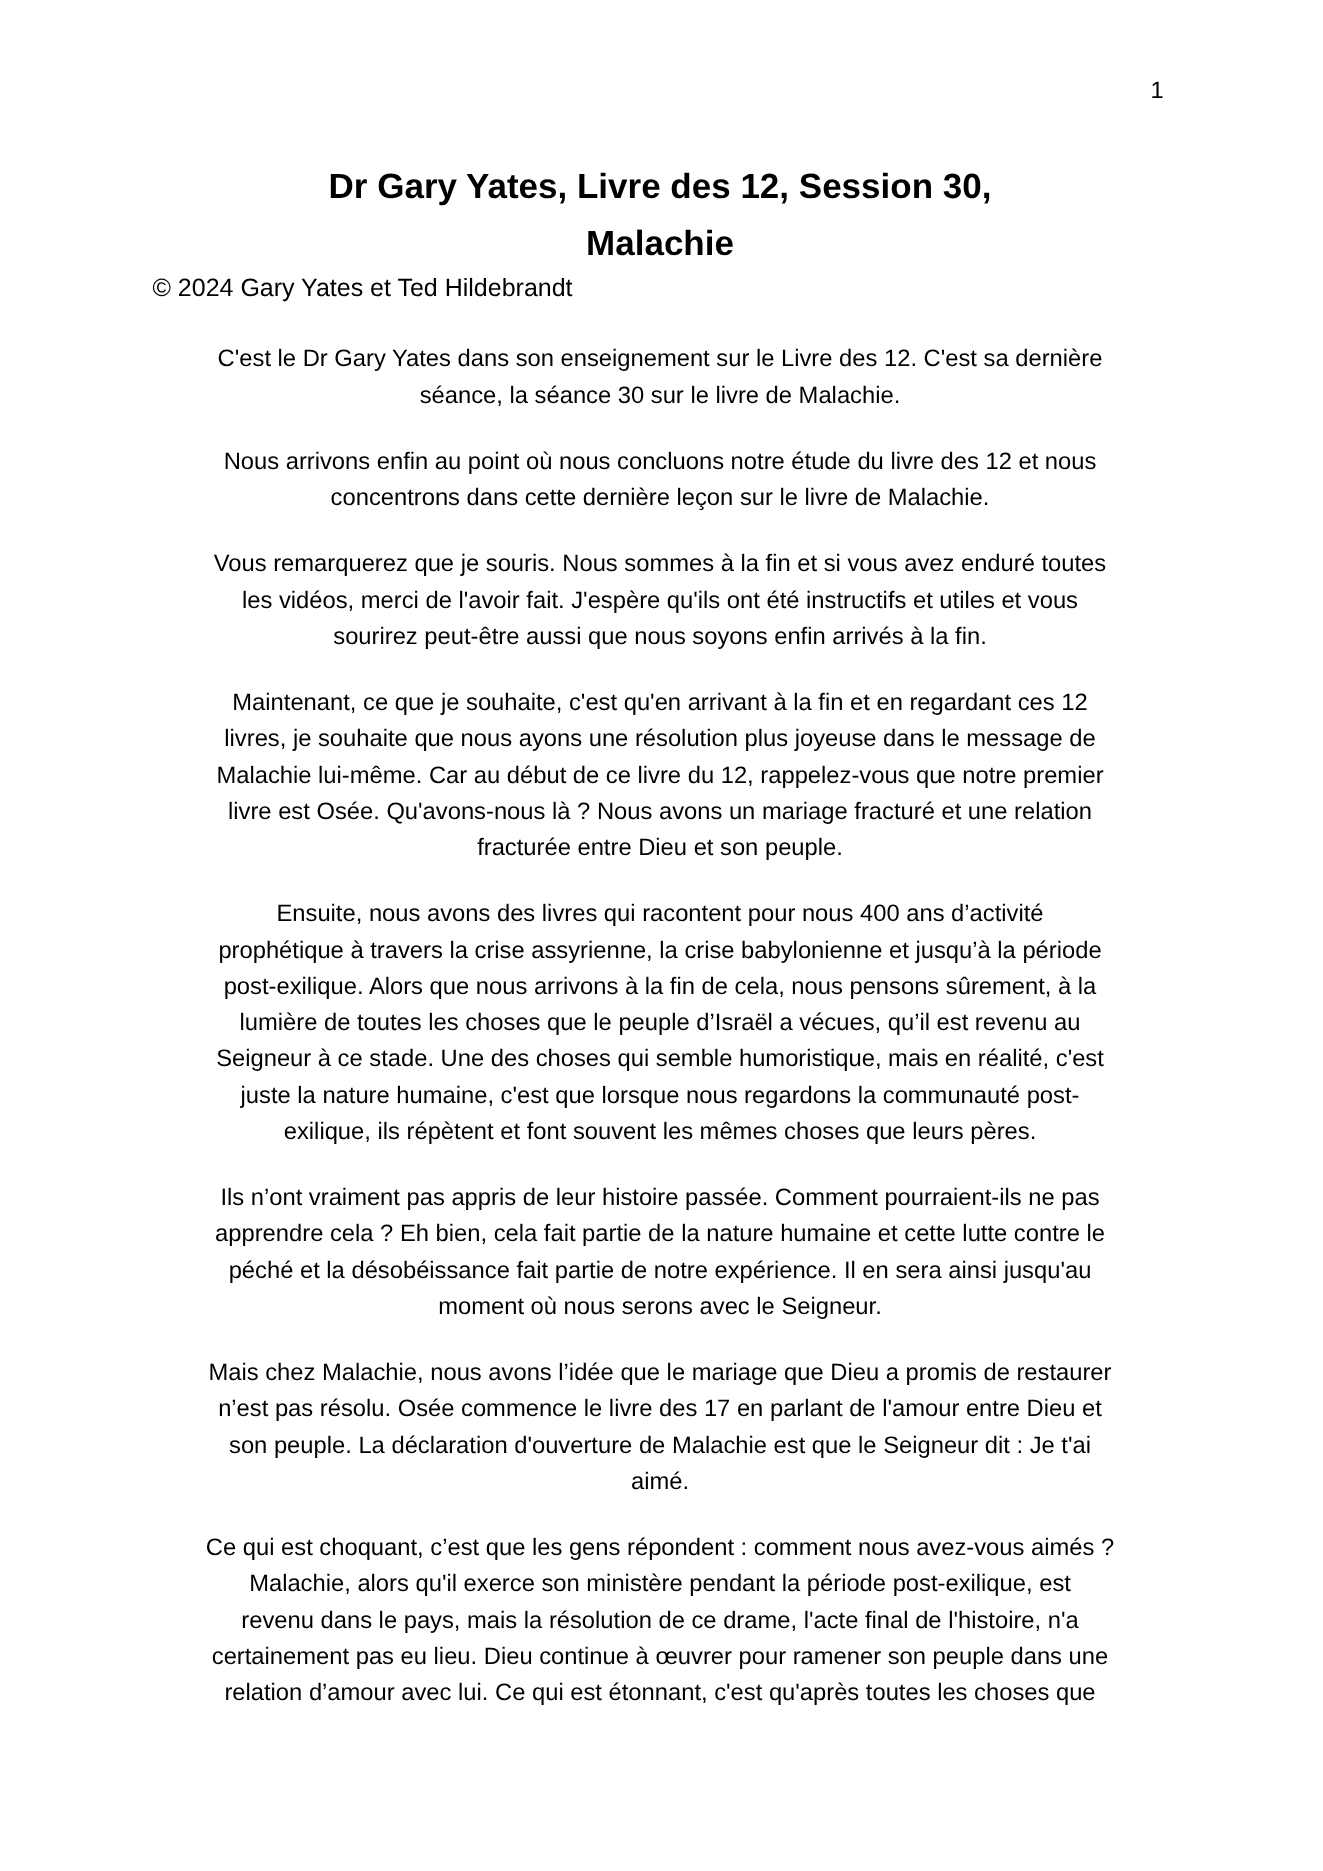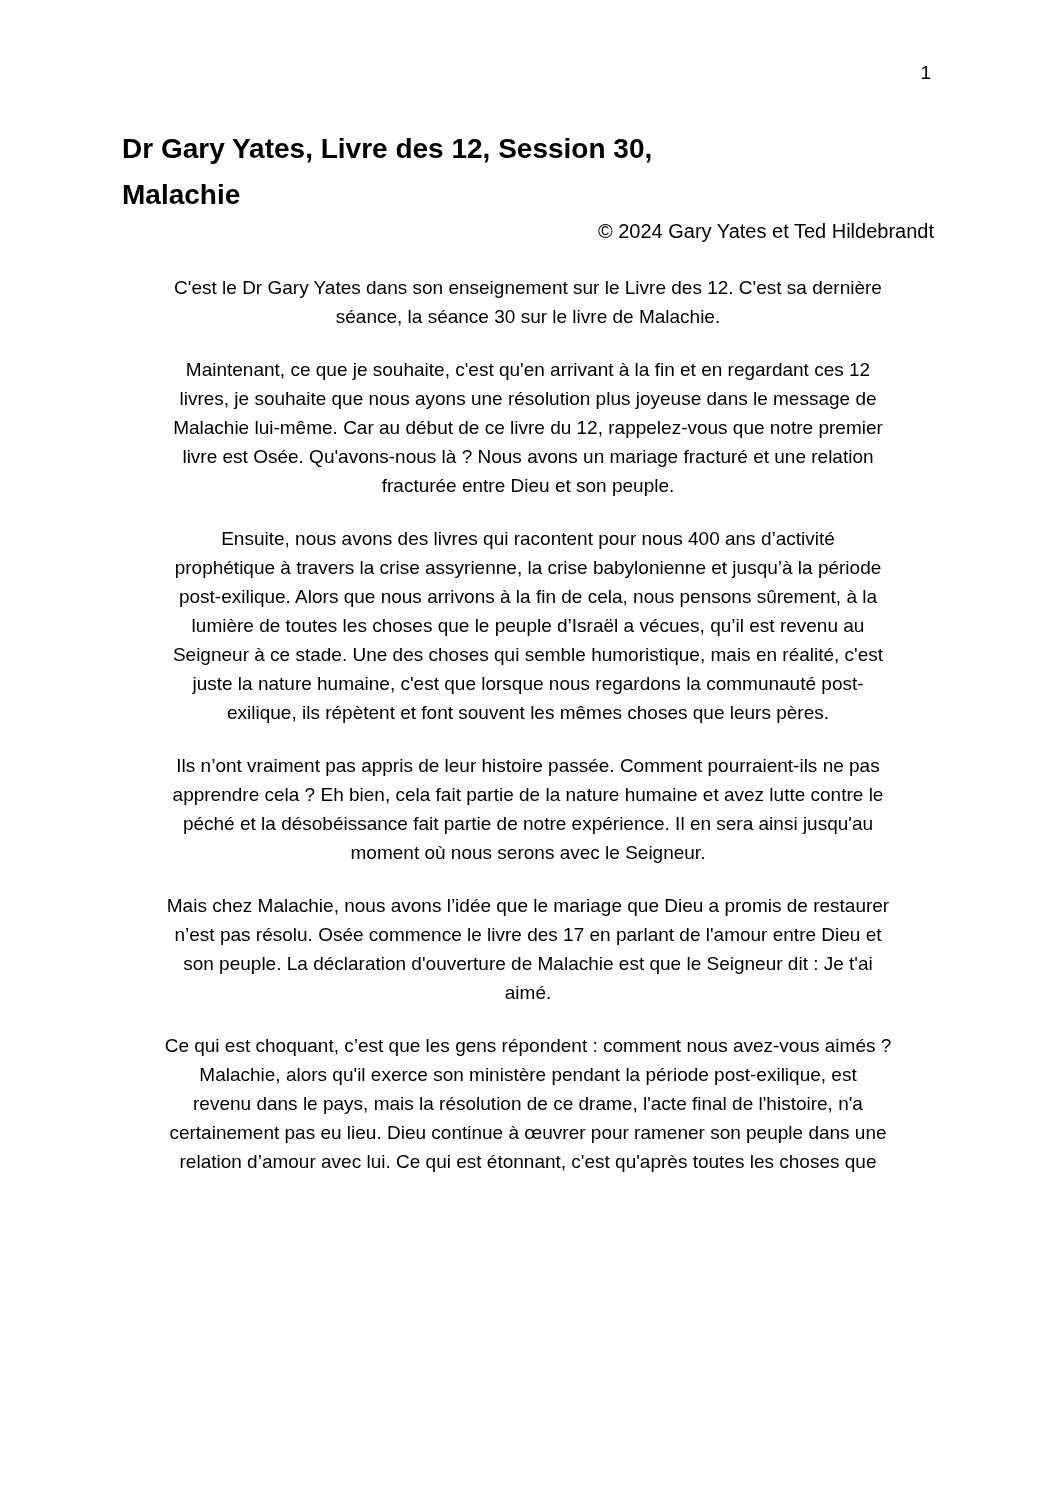--- a/index.html
+++ b/index.html
@@ -20,29 +20,29 @@
   }
   .page-number {
     position: absolute;
     top: 62px;
     right: 127px;
     font-size: 19px;
     line-height: 22px;
   }
   .doc-title {
     margin: 126px 0 0 0;
-    text-align: left;
+    text-align: center;
     font-size: 28px;
     line-height: 46px;
     font-weight: 700;
     white-space: pre-line;
     letter-spacing: 0px;
   }
   .byline {
-    text-align: right;
+    text-align: left;
     font-size: 20px;
     line-height: 27px;
     margin: 0 0 28px 0;
     font-weight: 400;
   }
   .body-text p {
     font-size: 19px;
     line-height: 29px;
     margin: 0 0 24px 0;
     white-space: pre-line;
@@ -57,34 +57,39 @@
   <div class="page-number">1</div>
 
   <h1 class="doc-title">Dr Gary Yates, Livre des 12, Session 30,
 Malachie</h1>
 
   <div class="byline">© 2024 Gary Yates et Ted Hildebrandt</div>
 
   <div class="body-text">
     <p>C'est le Dr Gary Yates dans son enseignement sur le Livre des 12. C'est sa dernière
 séance, la séance 30 sur le livre de Malachie.</p>
+    <p>Nous arrivons enfin au point où nous concluons notre étude du livre des 12 et nous
+concentrons dans cette dernière leçon sur le livre de Malachie.</p>
+    <p>Vous remarquerez que je souris. Nous sommes à la fin et si vous avez enduré toutes
+les vidéos, merci de l'avoir fait. J'espère qu'ils ont été instructifs et utiles et vous
+sourirez peut-être aussi que nous soyons enfin arrivés à la fin.</p>
     <p>Maintenant, ce que je souhaite, c'est qu'en arrivant à la fin et en regardant ces 12
 livres, je souhaite que nous ayons une résolution plus joyeuse dans le message de
 Malachie lui-même. Car au début de ce livre du 12, rappelez-vous que notre premier
 livre est Osée. Qu'avons-nous là ? Nous avons un mariage fracturé et une relation
 fracturée entre Dieu et son peuple.</p>
     <p>Ensuite, nous avons des livres qui racontent pour nous 400 ans d’activité
 prophétique à travers la crise assyrienne, la crise babylonienne et jusqu’à la période
 post-exilique. Alors que nous arrivons à la fin de cela, nous pensons sûrement, à la
 lumière de toutes les choses que le peuple d’Israël a vécues, qu’il est revenu au
 Seigneur à ce stade. Une des choses qui semble humoristique, mais en réalité, c'est
 juste la nature humaine, c'est que lorsque nous regardons la communauté post-
 exilique, ils répètent et font souvent les mêmes choses que leurs pères.</p>
     <p>Ils n’ont vraiment pas appris de leur histoire passée. Comment pourraient-ils ne pas
-apprendre cela ? Eh bien, cela fait partie de la nature humaine et avez lutte contre le
+apprendre cela ? Eh bien, cela fait partie de la nature humaine et cette lutte contre le
 péché et la désobéissance fait partie de notre expérience. Il en sera ainsi jusqu'au
 moment où nous serons avec le Seigneur.</p>
     <p>Mais chez Malachie, nous avons l’idée que le mariage que Dieu a promis de restaurer
 n’est pas résolu. Osée commence le livre des 17 en parlant de l'amour entre Dieu et
 son peuple. La déclaration d'ouverture de Malachie est que le Seigneur dit : Je t'ai
 aimé.</p>
     <p>Ce qui est choquant, c’est que les gens répondent : comment nous avez-vous aimés ?
 Malachie, alors qu'il exerce son ministère pendant la période post-exilique, est
 revenu dans le pays, mais la résolution de ce drame, l'acte final de l'histoire, n'a
 certainement pas eu lieu. Dieu continue à œuvrer pour ramener son peuple dans une

